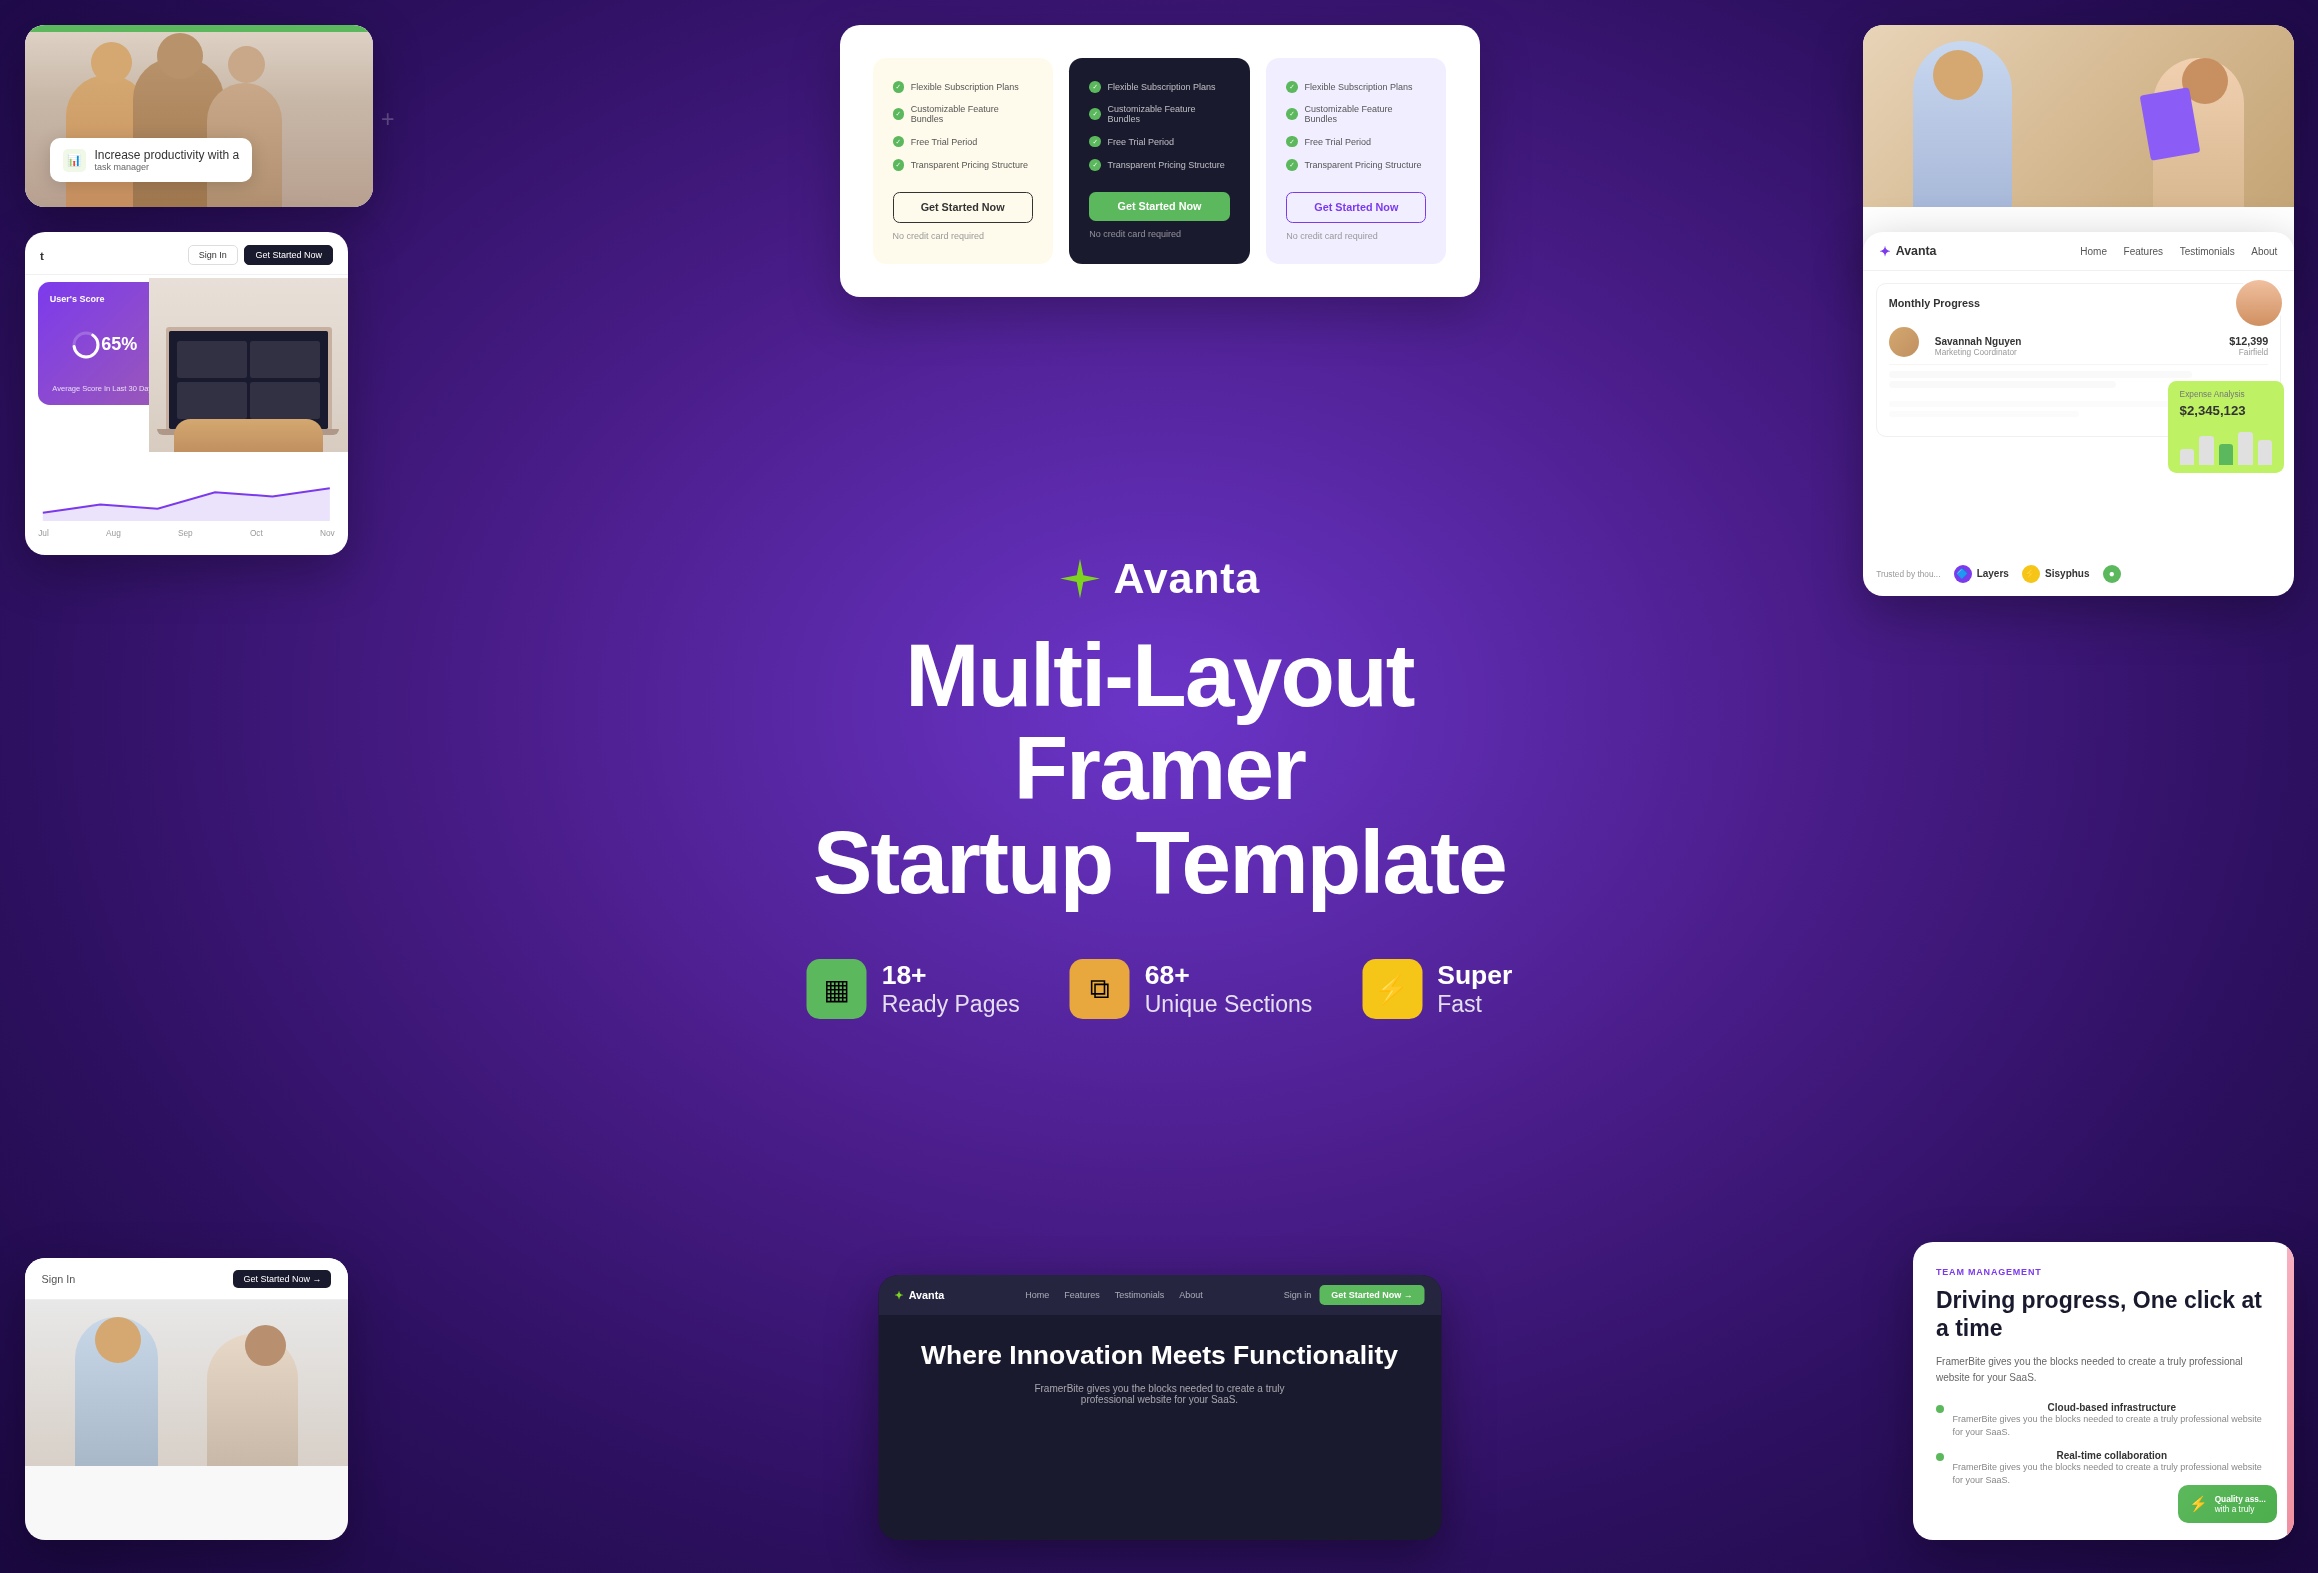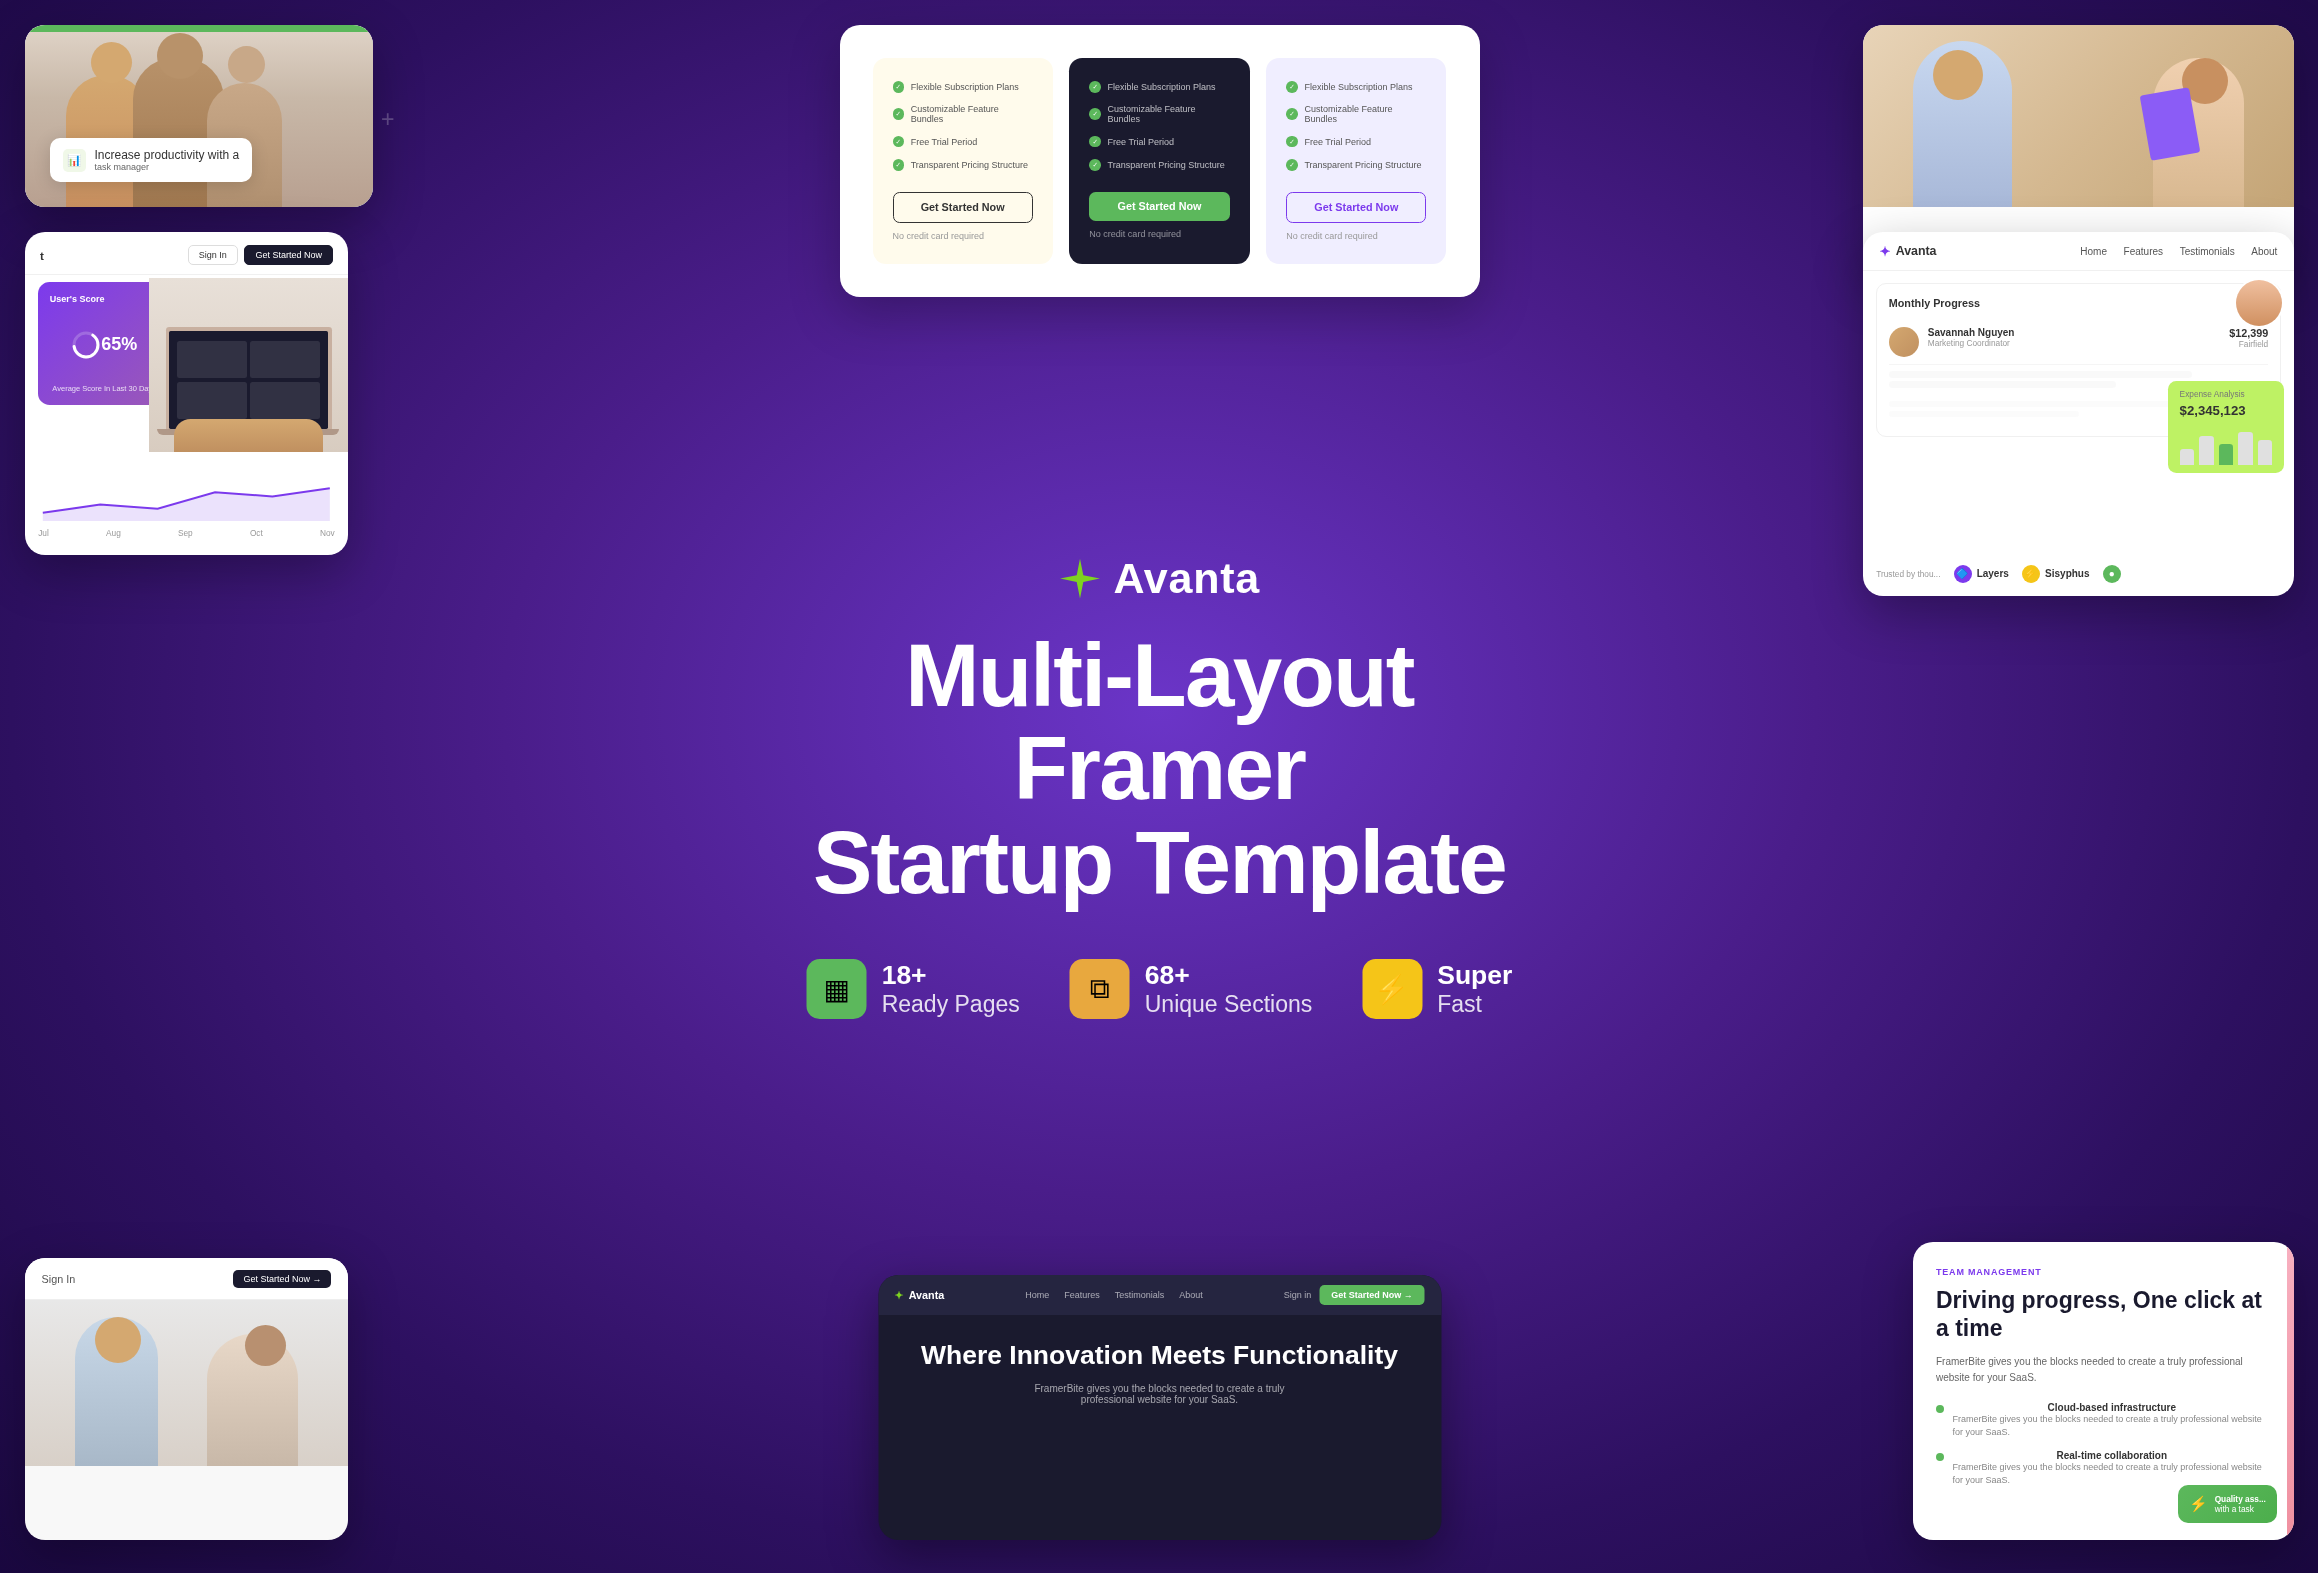--- a/index.html
+++ b/index.html
@@ -418,22 +418,22 @@
     }
 
     .mp-dots {
       font-size: 13.2px;
       color: #999;
       letter-spacing: 1.7px;
     }
 
     .person-row {
       display: flex;
-      align-items: flex-start;
-      gap: 9px;
+      align-items: flex-end;
+      gap: 16px;
       padding: 6.6px 0;
       border-bottom: 0.8px solid #f5f5f5;
     }
 
     .person-avatar {
       width: 30px;
       height: 30px;
       border-radius: 50%;
       flex-shrink: 0;
     }
@@ -1112,17 +1112,17 @@
       <div class="br-feat-desc">FramerBite gives you the blocks needed to create a truly professional website for your SaaS.</div>
     </div>
   </div>
 
   <div style="position:absolute;top:0;right:0;width:6.6px;height:100%;background:linear-gradient(180deg,#f8b0c0,#f090a0);"></div>
 
   <div class="quality-badge">
     <span class="qb-icon">⚡</span>
     <div class="qb-text">
       <div class="qb-title">Quality ass...</div>
-      <div>with a task</div>
+      <div>with a truly</div>
     </div>
   </div>
 </div>
 
 
 </body></html>

